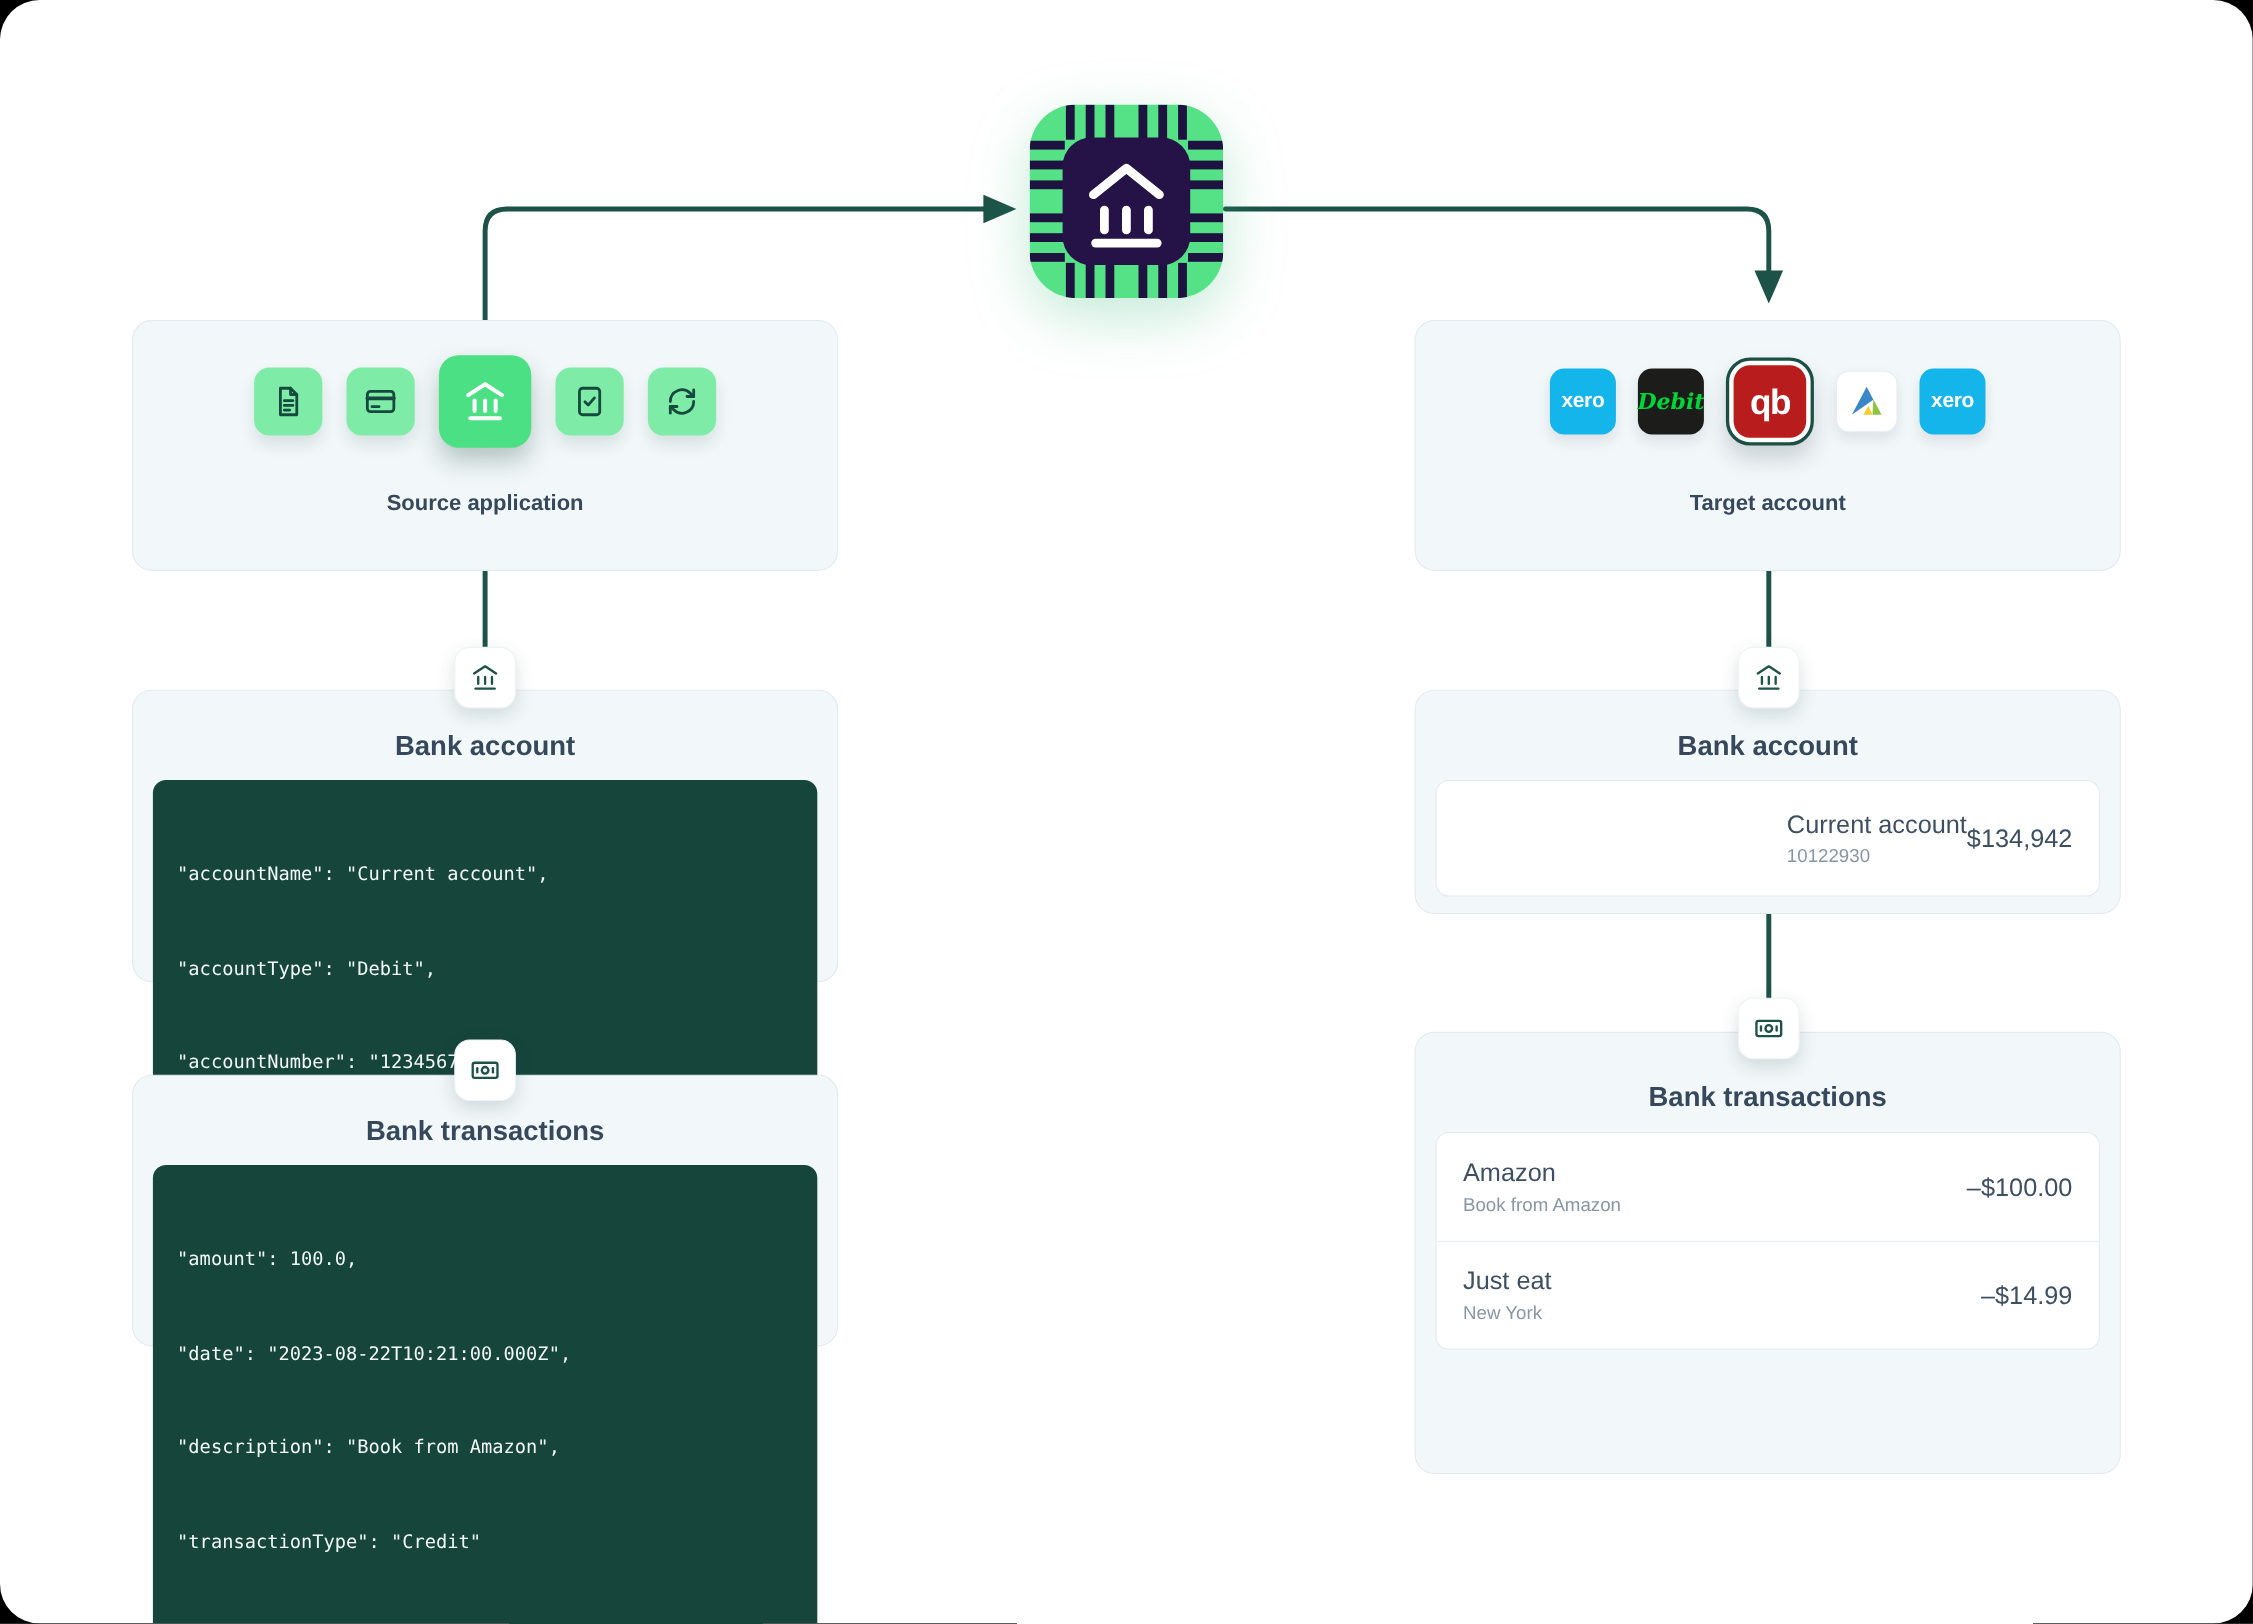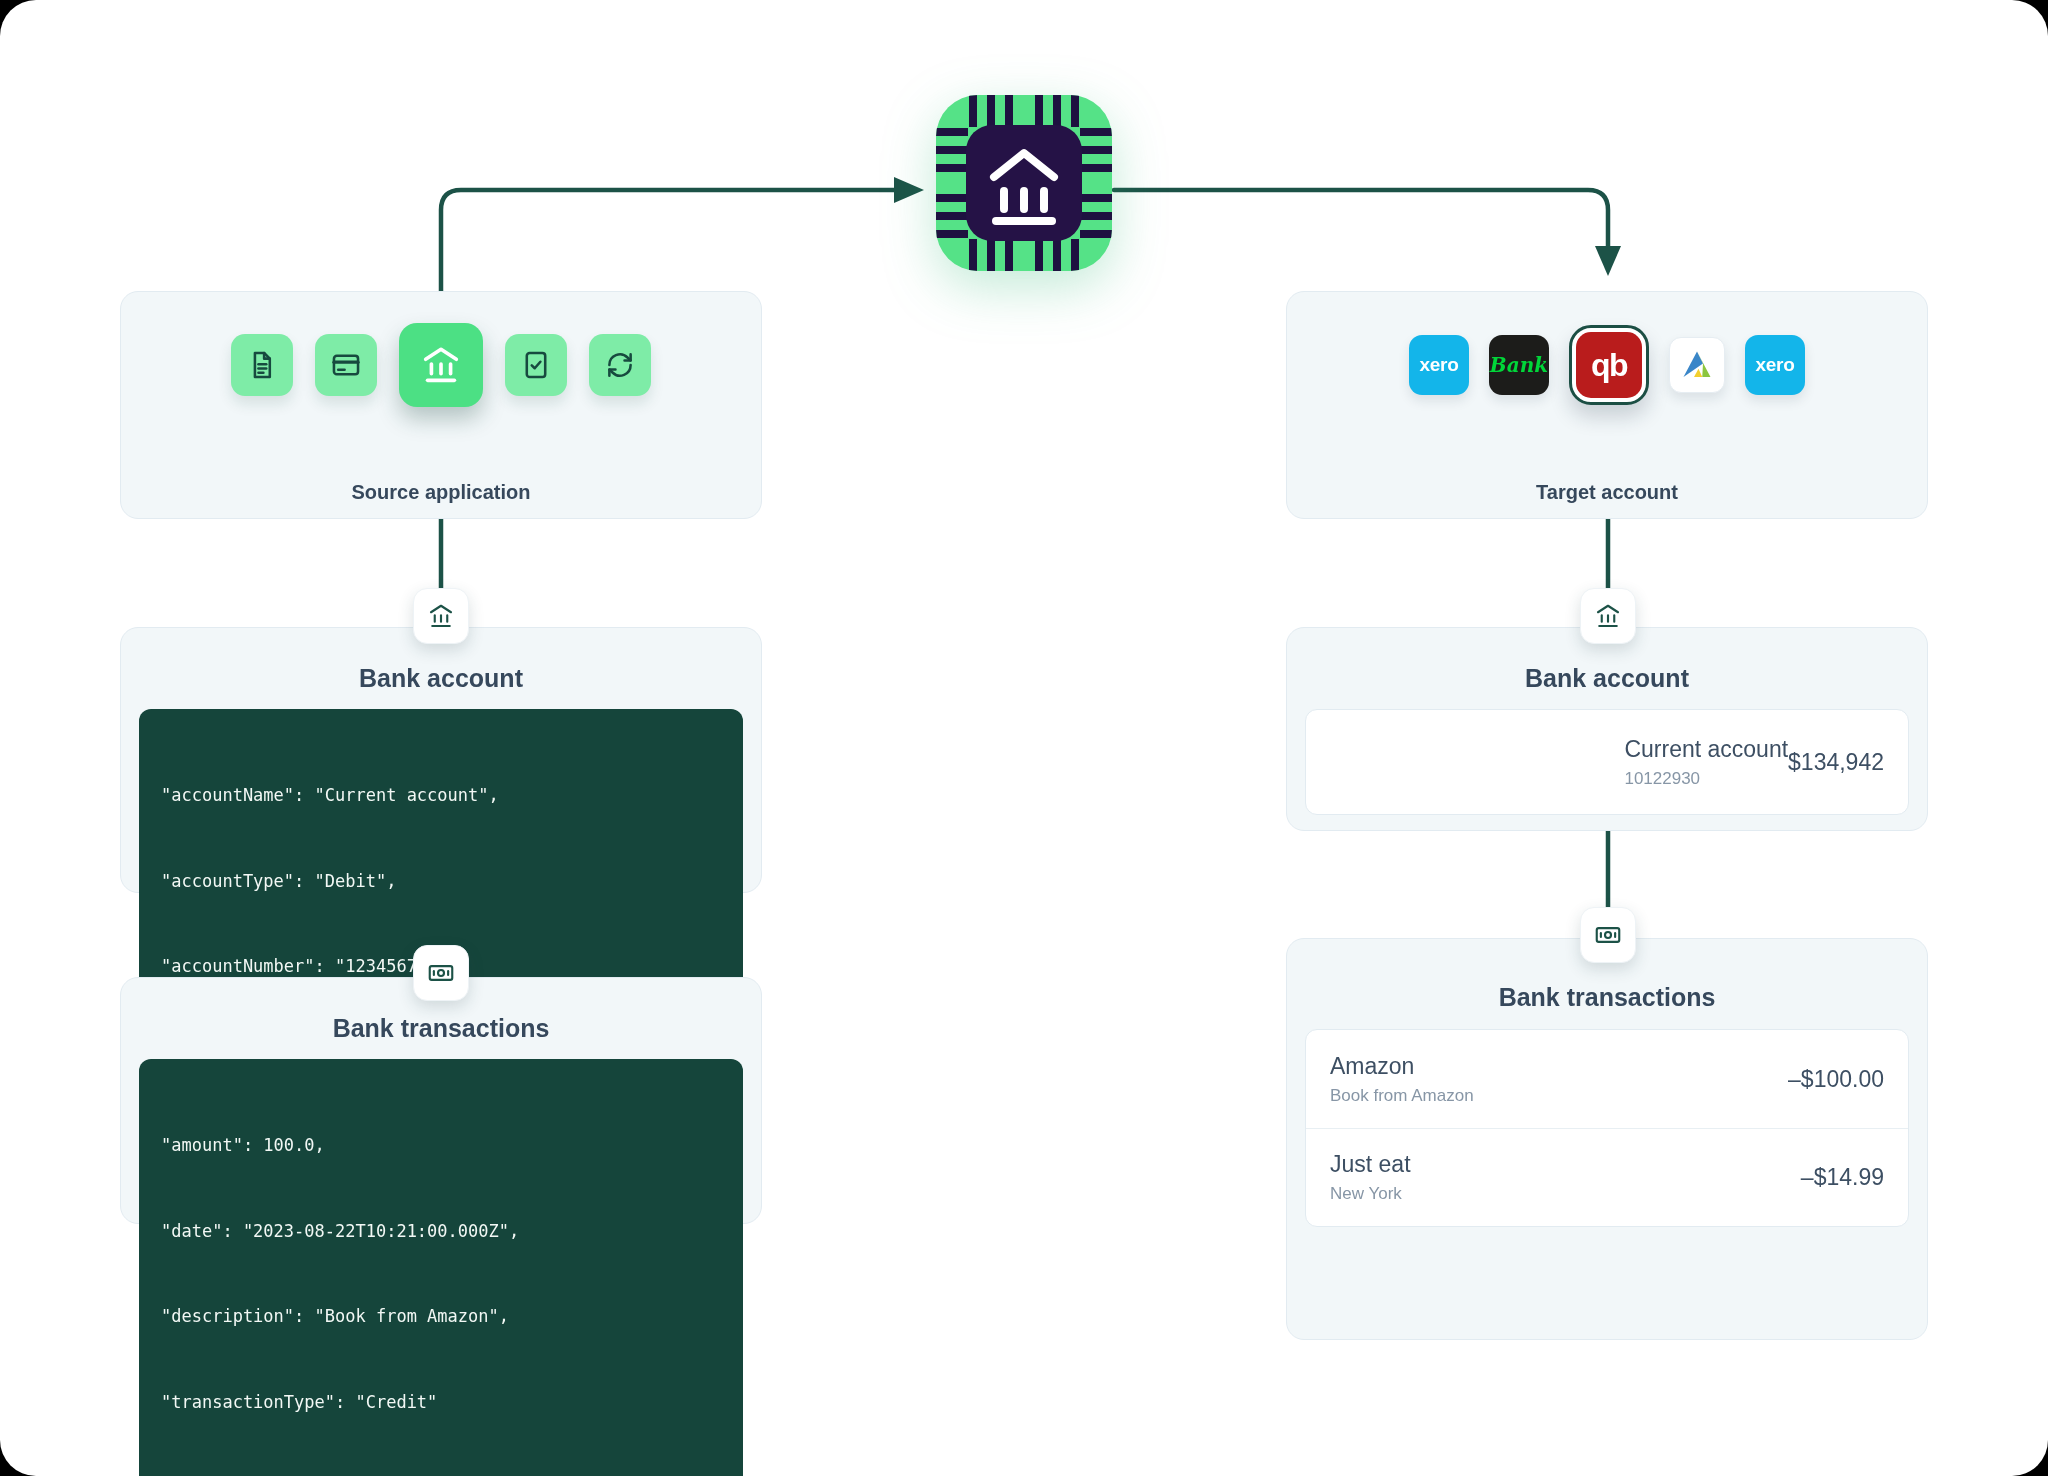--- a/index.html
+++ b/index.html
@@ -17,21 +17,20 @@
 
   .wires { position: absolute; left: 0; top: 0; pointer-events: none; z-index: 1; }
   .wire { stroke: #1c5247; stroke-width: 4.5; fill: none; stroke-linecap: round; }
 
   .panel {
     position: absolute;
     background: #f2f7f9;
     border: 1.5px solid #e2ebf1;
     border-radius: 18px;
     z-index: 2;
-    gap: 34px;
   }
 
   .source-card { left: 120px; top: 291px; width: 642px; height: 228px; }
   .target-card { left: 1286px; top: 291px; width: 642px; height: 228px; }
   .left-bank-card { left: 120px; top: 627px; width: 642px; height: 266px; }
   .left-tx-card { left: 120px; top: 977px; width: 642px; height: 247px; }
   .right-bank-card { left: 1286px; top: 627px; width: 642px; height: 204px; }
   .right-tx-card { left: 1286px; top: 938px; width: 642px; height: 402px; }
 
   .hub-row-card { display: flex; flex-direction: column; align-items: center; padding-top: 31px; }
@@ -214,21 +213,21 @@
     </div>
     <h2 class="big-title">Source application</h2>
   </section>
 
   <section class="panel target-card hub-row-card">
     <div class="icon-row" style="gap:20px">
       <div class="app-tile app-xero">
         <span>xero</span>
       </div>
       <div class="app-tile app-sage">
-        <span>Bank</span>
+        <span>Debit</span>
       </div>
       <div class="qb-ring">
         <div class="qb-inner">
           <span>qb</span>
         </div>
       </div>
       <div class="app-tile app-fa">
         <svg viewBox="0 0 24 24" width="36" height="36">
           <polygon points="3,20 12,3 16,11" fill="#3a86c8"></polygon>
           <polygon points="16,11 12,3 21,20 15.5,20" fill="#8cc63e"></polygon>

